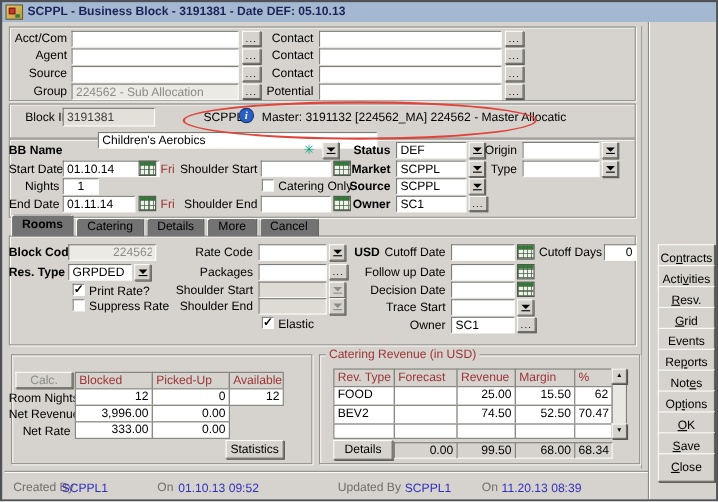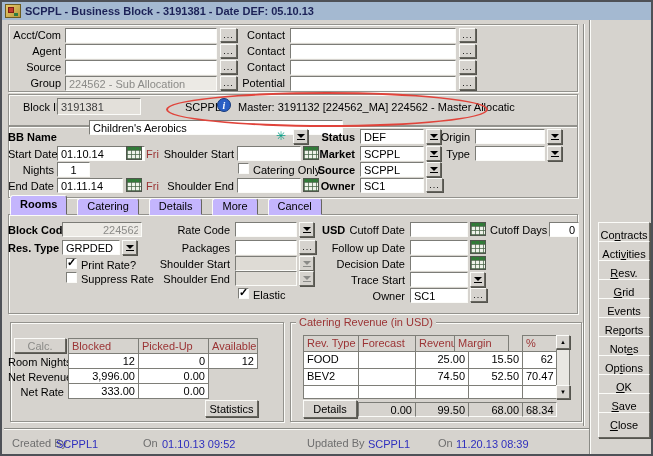--- a/index.html
+++ b/index.html
@@ -29,21 +29,21 @@
   .lov .tri{width:0;height:0;border-left:4px solid transparent;border-right:4px solid transparent;border-top:4px solid #000}
   .lov .bar{width:8px;height:1px;background:#000;margin-top:1px}
   .lov.dis .tri{border-top-color:#8b8b88}.lov.dis .bar{background:#8b8b88}
   .cal{position:absolute;width:16px;height:14px;box-sizing:border-box;border:1px solid #4f564c;cursor:pointer;background:
     repeating-linear-gradient(90deg,rgba(70,100,70,.75) 0 1px,transparent 1px 4px),
     repeating-linear-gradient(0deg,rgba(70,100,70,.75) 0 1px,transparent 1px 4px),
     linear-gradient(#2e7d36 0 3px,#eef2ea 3px)}
   .chk{position:absolute;width:11px;height:11px;background:#fff;border:1px solid;border-color:#7c7c77 #fbfbf8 #fbfbf8 #7c7c77;box-sizing:border-box;cursor:pointer}
   .chk.on::after{content:"✓";position:absolute;left:0;top:-3px;font-size:11px;font-weight:bold;color:#000}
   .tabs{position:absolute;left:10px;top:198px;height:17px;z-index:3;display:flex;align-items:flex-end}
-  .tab{height:15px;line-height:15px;padding:0 9px;border:1px solid;border-color:#fbfbf8 #67665f transparent #fbfbf8;border-radius:3px 3px 0 0;background:#c4b5fd;margin-right:10px;cursor:pointer;white-space:nowrap}
+  .tab{height:15px;line-height:15px;padding:0 9px;border:1px solid;border-color:#fbfbf8 #67665f transparent #fbfbf8;border-radius:3px 3px 0 0;background:#737373;margin-right:2px;cursor:pointer;white-space:nowrap}
   .tab.active{height:18px;line-height:16px;font-weight:bold}
   .cell{position:absolute;background:#fff;border:1px solid #7e7e78;box-sizing:border-box;padding:1px 3px;white-space:nowrap;overflow:hidden}
   .cell.num{text-align:right}
   .hcell{position:absolute;background:#d6d3ce;border:1px solid #7e7e78;box-sizing:border-box;padding:1px 3px;color:#9b3334;white-space:nowrap;overflow:hidden}
   .tcell{position:absolute;background:#d6d3ce;border:1px solid;border-color:#7c7c77 #fbfbf8 #fbfbf8 #7c7c77;box-sizing:border-box;padding:1px 3px;text-align:right}
   .group-title{position:absolute;background:#d6d3ce;padding:0 3px;color:#9b3334;white-space:nowrap;z-index:2;height:12px;line-height:12px}
   .side-panel{position:absolute;left:590px;top:20px;width:63px;height:434px;background:#d6d3ce;border-left:1px solid #fbfbf8;box-shadow:-1px 0 0 #8a8a85}
   .vline{position:absolute;left:583px;top:24px;width:1px;height:402px;background:#8a8a85;border-right:1px solid #fbfbf8}
   .hline{position:absolute;left:4px;top:428px;width:645px;height:1px;background:#8a8a85;border-bottom:1px solid #fbfbf8}
   .info{position:absolute;left:217px;top:98px;width:14px;height:14px;border-radius:50%;background:#2a5fc4;color:#fff;font:italic bold 10px "Liberation Serif",serif;display:flex;align-items:center;justify-content:center;border:1px solid #173a7a;box-sizing:border-box}
@@ -254,21 +254,21 @@
   <div class="lbl r" style="left:8px;top:386px;width:56px">Net Rate</div>
   <div class="cell num" style="left:68px;top:383px;width:71px;height:16px">333.00</div>
   <div class="cell num" style="left:138px;top:383px;width:71px;height:16px">0.00</div>
   <button class="btn" style="left:205px;top:400px;width:53px;height:17px">Statistics</button>
 
   <div class="frame" style="left:290px;top:322px;width:290px;height:98px"></div>
   <div class="group-title" style="left:296px;top:316px">Catering Revenue (in  USD)</div>
   <div class="hcell" style="left:303px;top:335px;width:56px;height:17px">Rev. Type</div>
   <div class="hcell" style="left:358px;top:335px;width:58px;height:17px">Forecast</div>
   <div class="hcell" style="left:415px;top:335px;width:54px;height:17px">Revenue</div>
-  <div class="hcell" style="left:454px;top:335px;width:55px;height:17px">Margin</div>
+  <div class="hcell" style="left:468px;top:335px;width:55px;height:17px">Margin</div>
   <div class="hcell" style="left:522px;top:335px;width:35px;height:17px">%</div>
 
   <div class="cell" style="left:303px;top:351px;width:56px;height:18px">FOOD</div>
   <div class="cell num" style="left:358px;top:351px;width:58px;height:18px"></div>
   <div class="cell num" style="left:415px;top:351px;width:54px;height:18px">25.00</div>
   <div class="cell num" style="left:468px;top:351px;width:55px;height:18px">15.50</div>
   <div class="cell num" style="left:522px;top:351px;width:35px;height:18px">62</div>
   <div class="cell" style="left:303px;top:368px;width:56px;height:18px">BEV2</div>
   <div class="cell num" style="left:358px;top:368px;width:58px;height:18px"></div>
   <div class="cell num" style="left:415px;top:368px;width:54px;height:18px">74.50</div>

